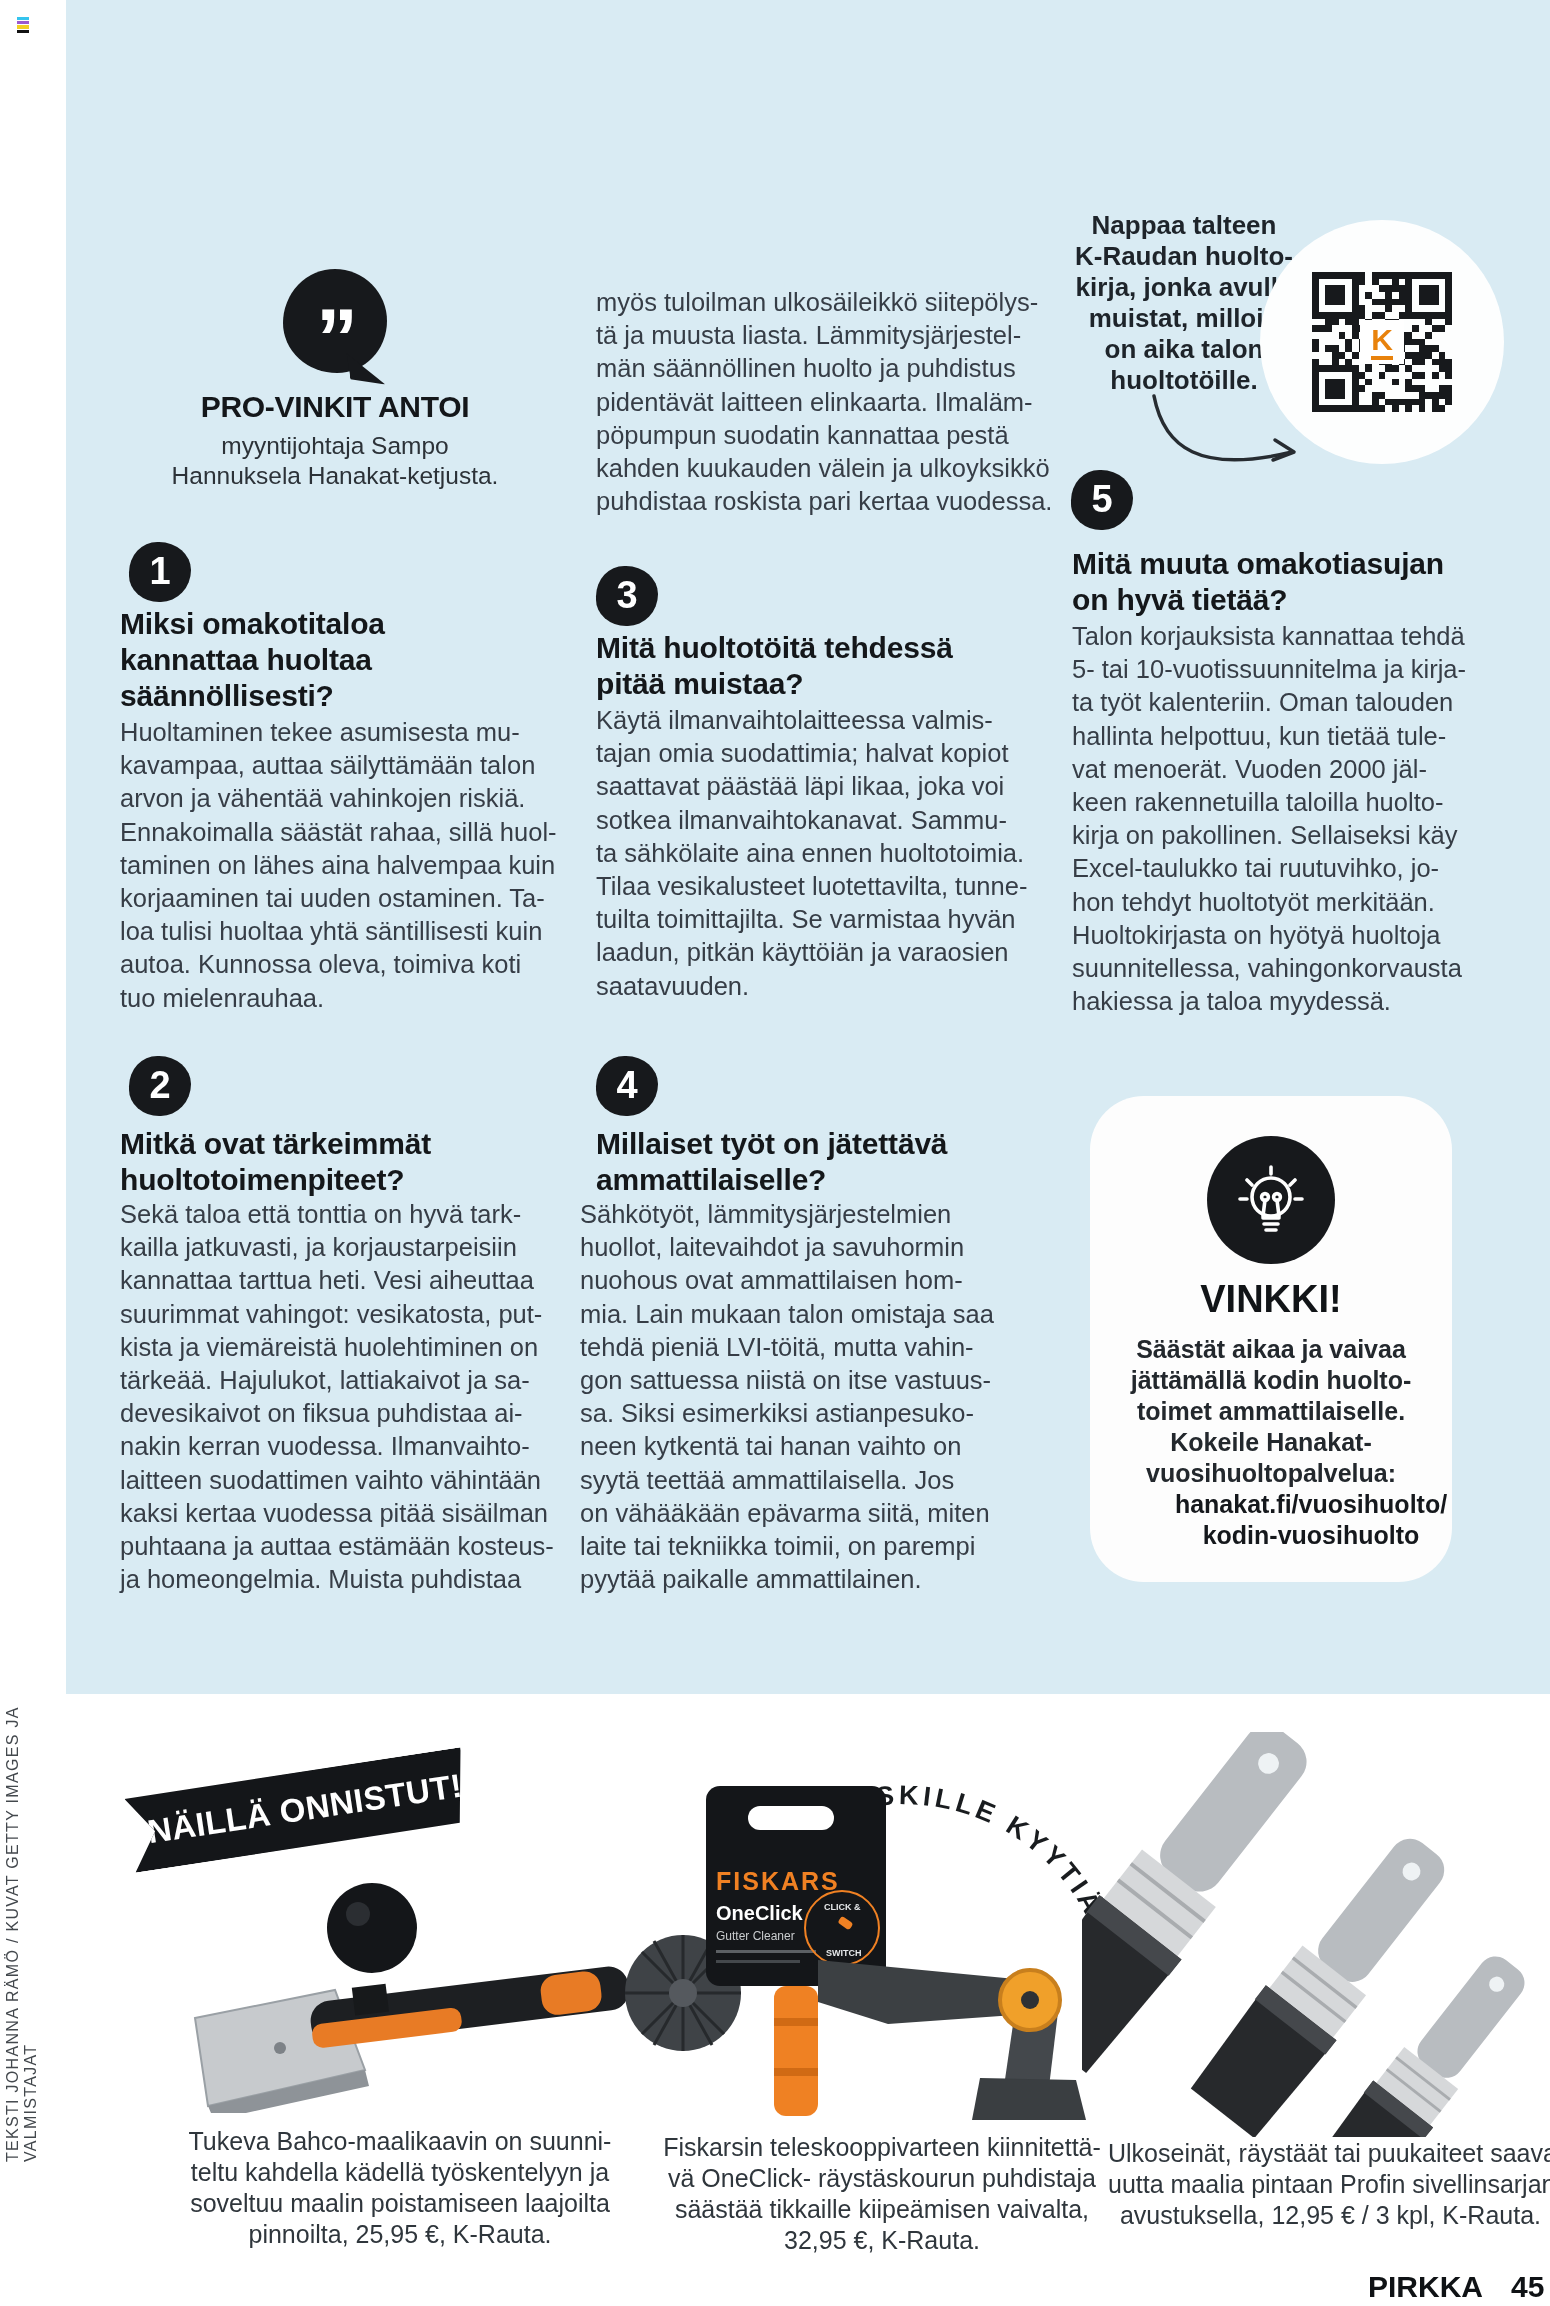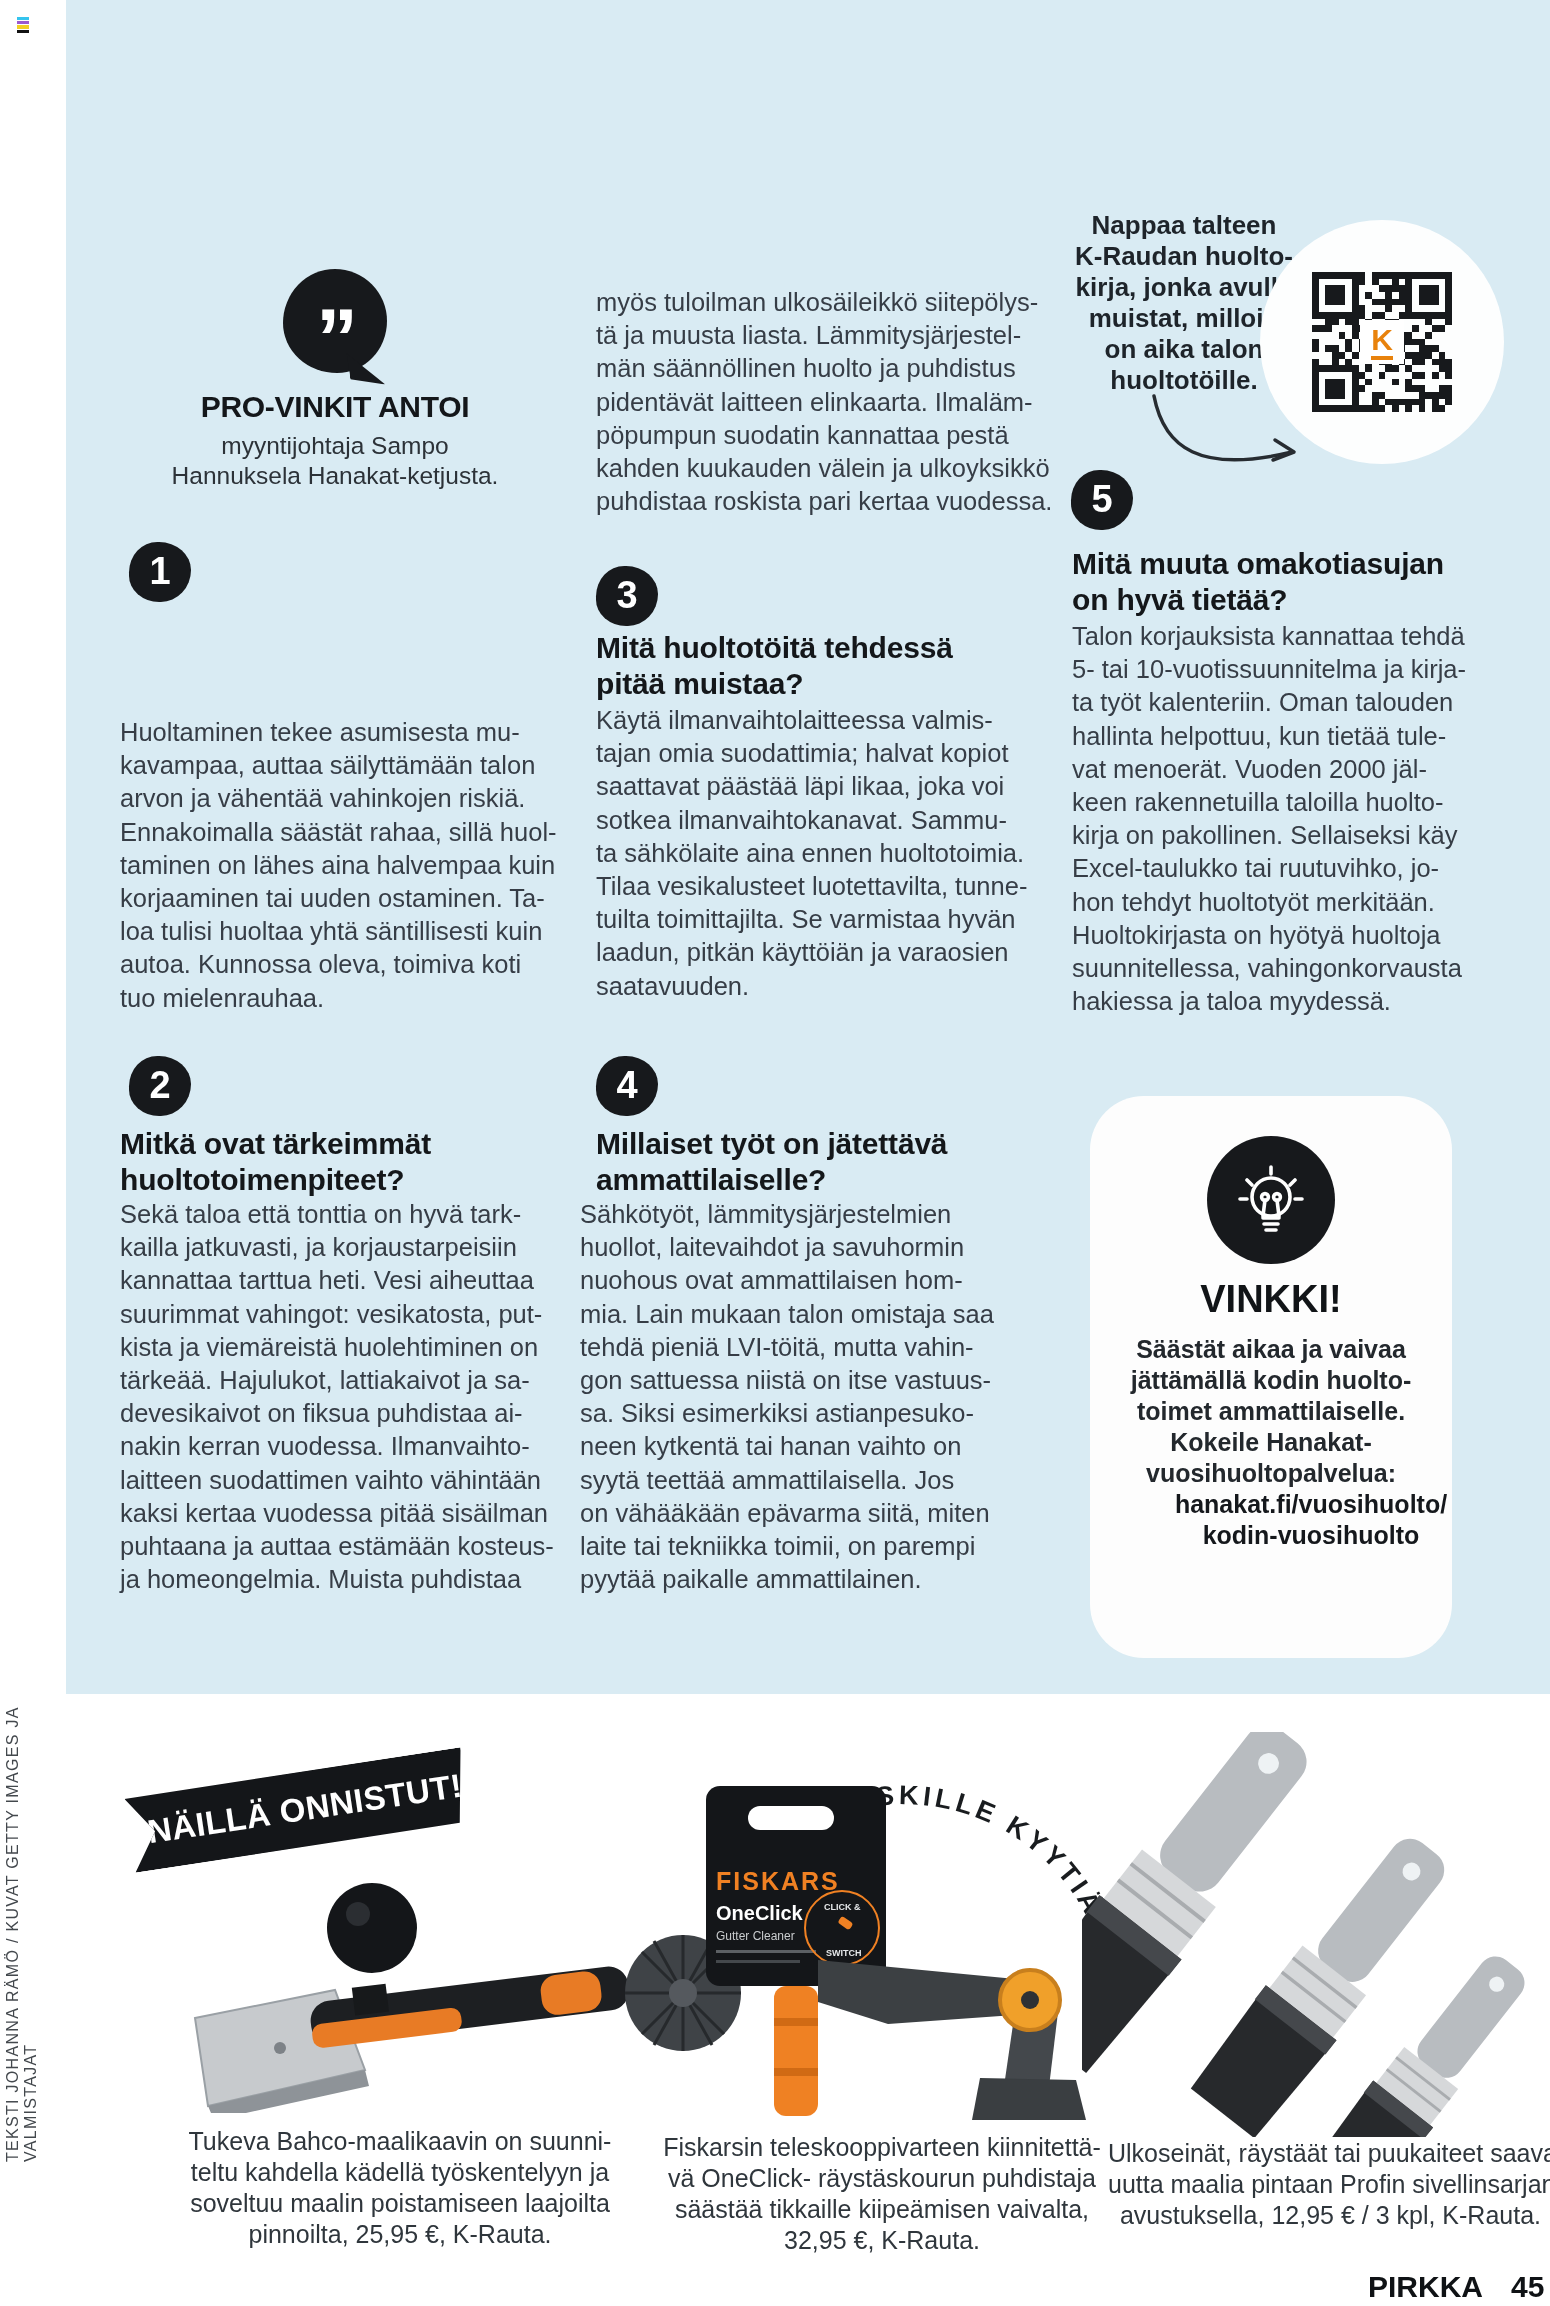--- a/index.html
+++ b/index.html
@@ -41,21 +41,21 @@
   
   .qr-note{left:1046px;top:210px;width:276px;font-size:26px;line-height:31px;font-weight:700;color:#1e242a;}
   .qr-circle{left:1260px;top:220px;width:244px;height:244px;background:#fdfefe;border-radius:50%;}
   .qr-svg{position:absolute;left:52px;top:52px;width:140px;height:140px;}
   .qr-k{position:absolute;left:100px;top:100px;width:44px;height:44px;background:#fff;display:flex;align-items:center;justify-content:center;
         font-size:30px;font-weight:900;color:#e8820c;}
   .qr-k span{border-bottom:4px solid #e8820c;line-height:1.05;}
   .arrow-svg{left:1142px;top:390px;width:180px;height:95px;}
 
   
-  .tip-box{left:1090px;top:1096px;width:362px;height:562px;background:#fdfdfd;border-radius:54px;}
+  .tip-box{left:1090px;top:1096px;width:362px;height:486px;background:#fdfdfd;border-radius:54px;}
   .tip-icon{position:absolute;left:117px;top:40px;width:128px;height:128px;background:#17191c;border-radius:50%;
             display:flex;align-items:center;justify-content:center;}
   .tip-title{position:absolute;left:0;top:182px;width:100%;text-align:center;font-size:38px;font-weight:900;color:#111417;}
   .tip-body{position:absolute;left:0;top:238px;width:100%;font-size:25px;line-height:31px;font-weight:600;color:#23282d;}
   .tip-link{position:absolute;left:0;top:393px;width:100%;font-size:25px;line-height:31px;font-weight:800;color:#15181c;padding-left:40px;}
 
   
   .banner{left:128px;top:1772px;width:340px;height:76px;background:#141619;transform:rotate(-8.5deg);
           clip-path:polygon(0 2%,100% 0,96.5% 98%,0 100%,7.5% 50%);
           display:flex;align-items:center;justify-content:center;padding-left:14px;box-sizing:border-box;}
@@ -95,20 +95,23 @@
     <div class="byline prec">myyntijohtaja Sampo
 Hannuksela Hanakat-ketjusta.</div>
   </div>
 
   <div class="abs num n1">1</div>
   <div class="abs num n2">2</div>
   <div class="abs num n3">3</div>
   <div class="abs num n4">4</div>
   <div class="abs num n5">5</div>
 
+  <h2 class="abs head h1">Miksi omakotitaloa
+kannattaa huoltaa
+säännöllisesti?</h2>
   <p class="abs body-text b1">Huoltaminen tekee asumisesta mu-
 kavampaa, auttaa säilyttämään talon
 arvon ja vähentää vahinkojen riskiä.
 Ennakoimalla säästät rahaa, sillä huol-
 taminen on lähes aina halvempaa kuin
 korjaaminen tai uuden ostaminen. Ta-
 loa tulisi huoltaa yhtä säntillisesti kuin
 autoa. Kunnossa oleva, toimiva koti
 tuo mielenrauhaa.</p>
   <h2 class="abs head h2">Mitkä ovat tärkeimmät

